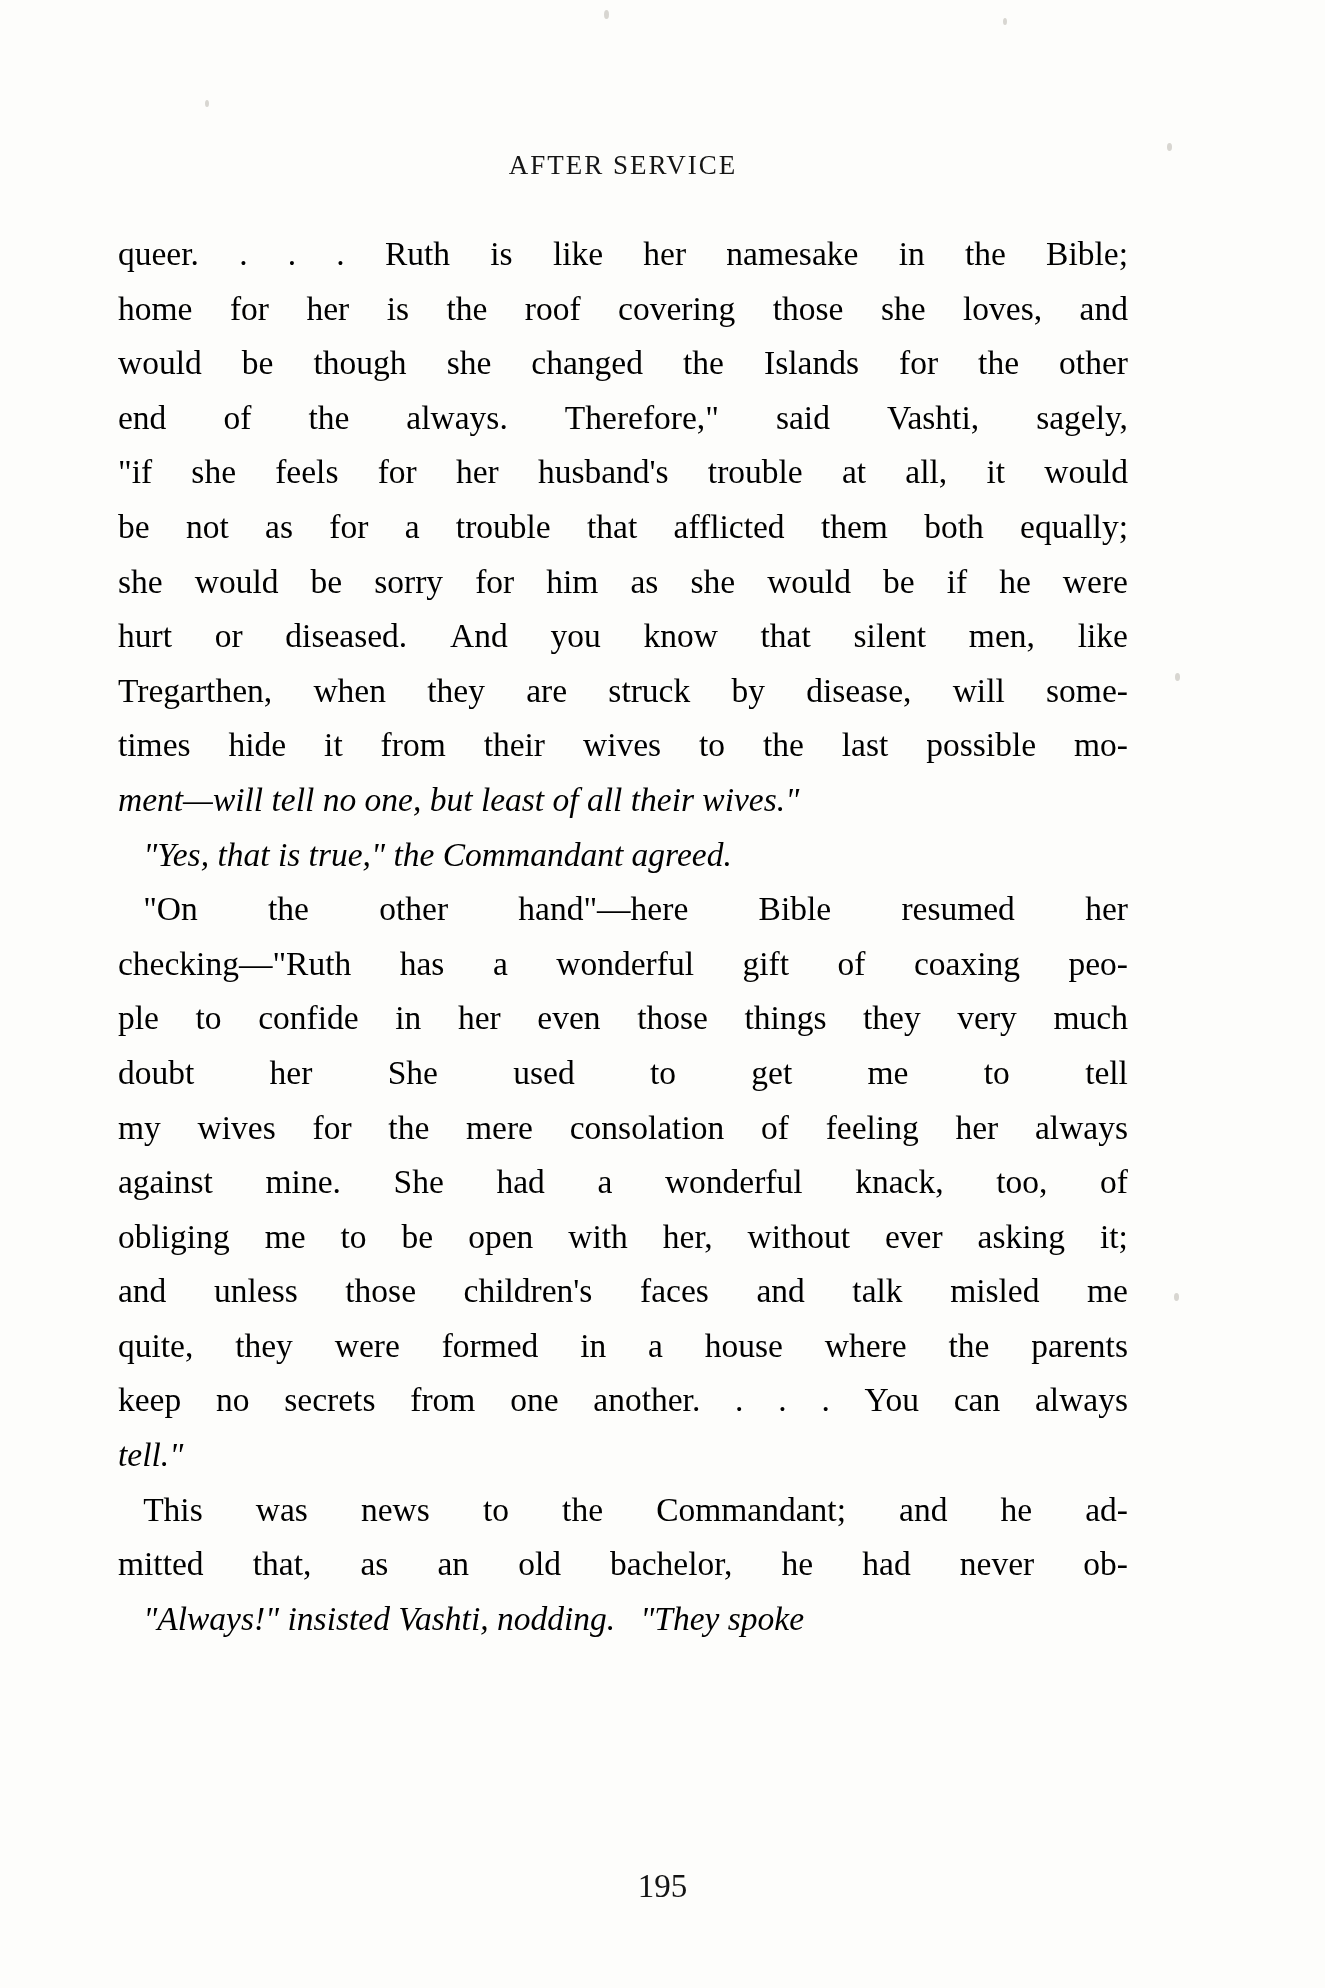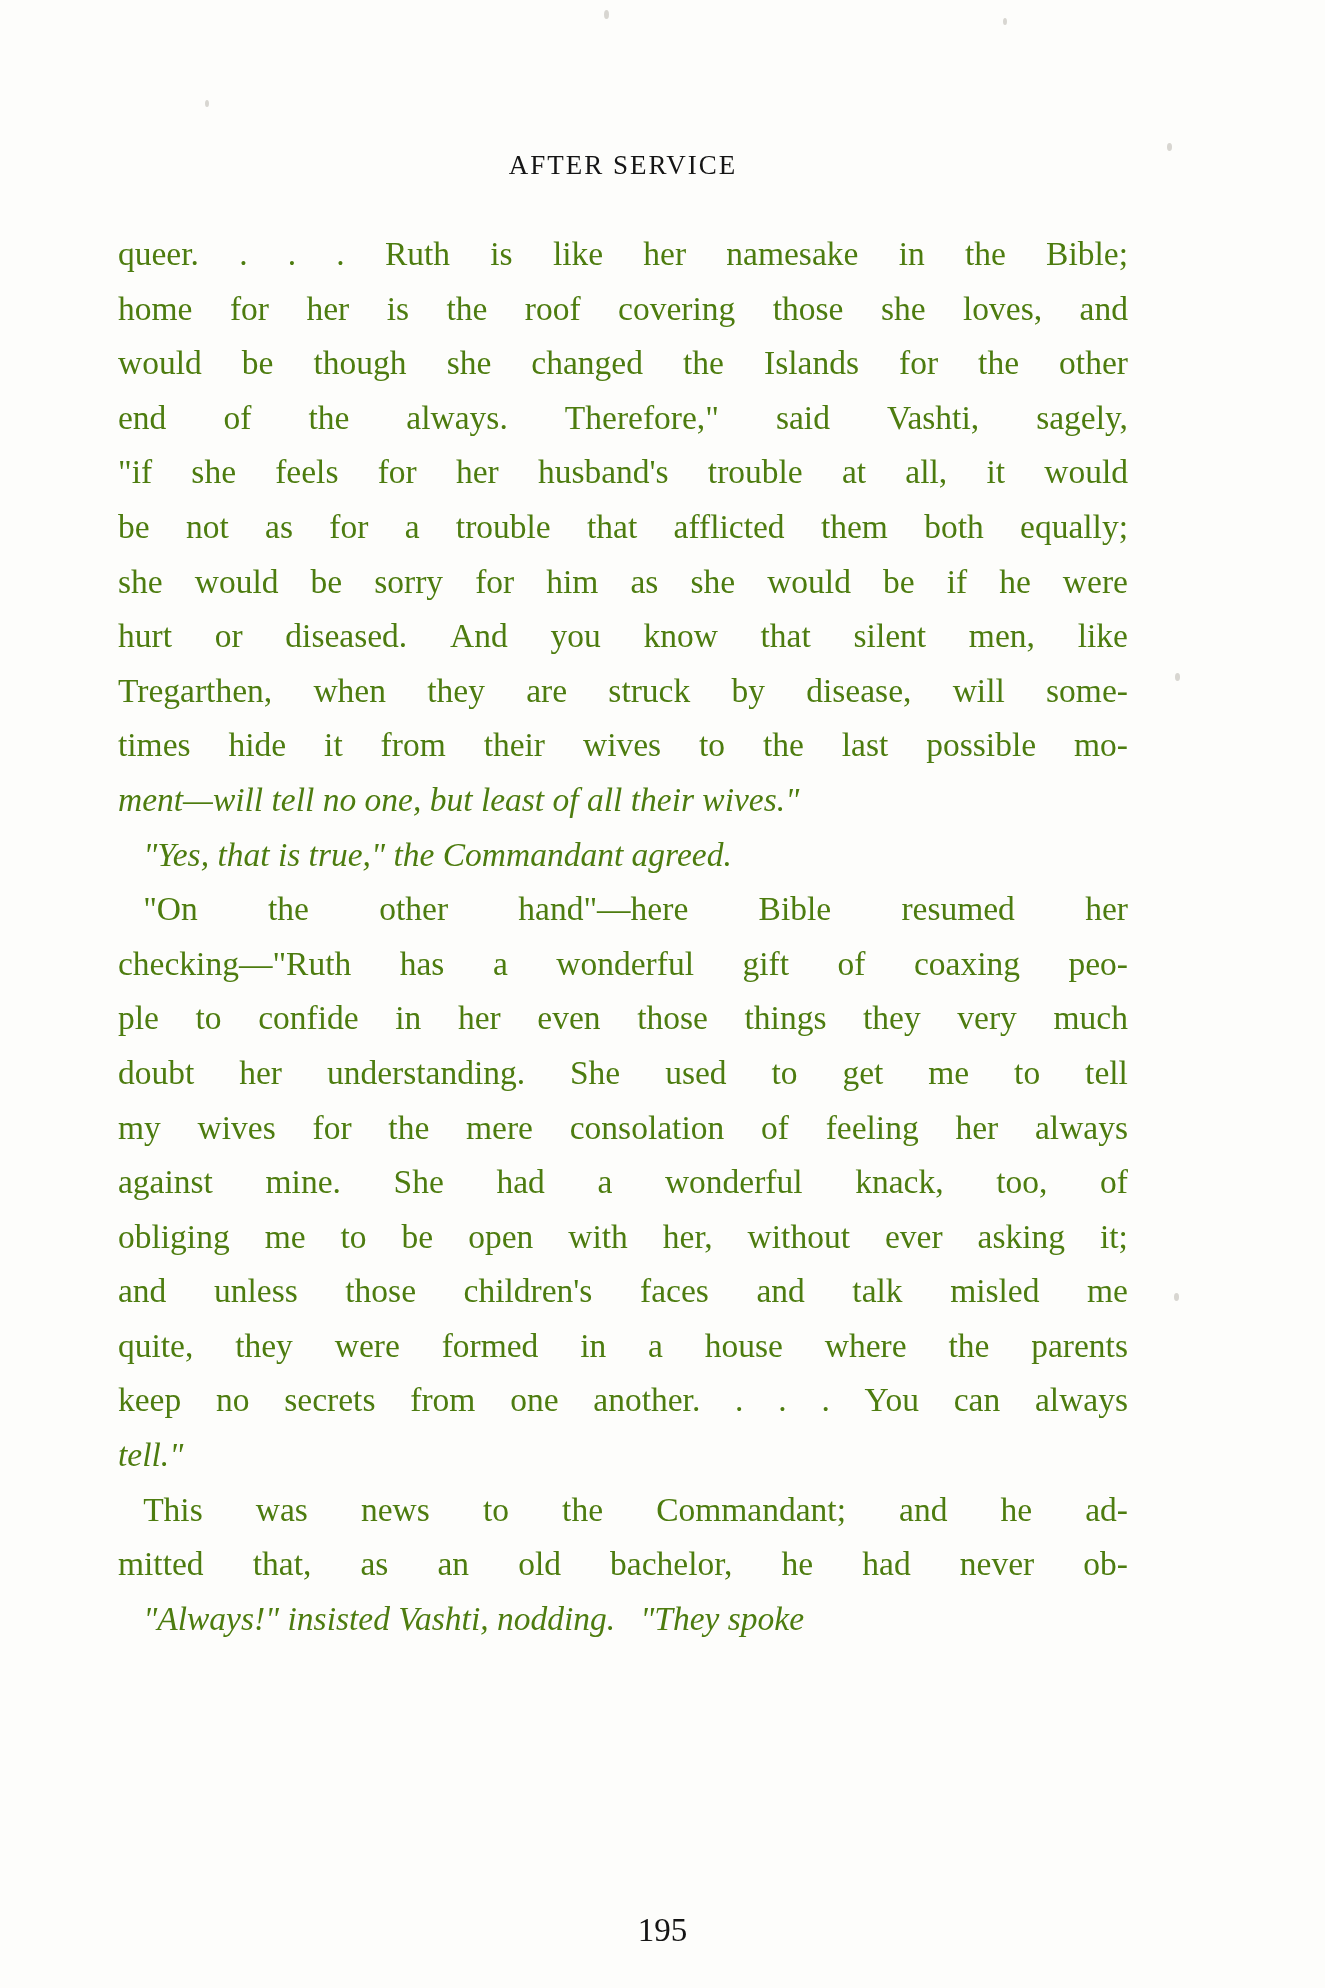--- a/index.html
+++ b/index.html
@@ -35,21 +35,21 @@
     letter-spacing: 2.0px;
     color: #151515;
     margin: 0 0 46px 0;
     font-family: "Liberation Serif", serif;
   }
   .body-text {
     font-size: 33.5px;
     line-height: 54.6px;
     text-align: justify;
     text-justify: inter-word;
-    color: #4d7c0f;
+    color: #000000;
   }
   .body-text p {
     margin: 0;
   }
   
   .ln {
     display: block;
     white-space: pre;
     font-style: italic;
   }
@@ -60,21 +60,20 @@
   }
   .ln-just > span { white-space: pre; }
   .folio {
     position: absolute;
     left: 0;
     right: 0;
     top: 1868px;
     text-align: center;
     font-size: 33px;
     color: #141414;
-    margin-top: 44px;
   }
   .speck {
     position: absolute;
     background: #b9b6ae;
     border-radius: 50%;
     opacity: .55;
   }
 </style>
 </head>
 <body>
@@ -104,21 +103,21 @@
           <span class="ln-just"><span>times</span><span>hide</span><span>it</span><span>from</span><span>their</span><span>wives</span><span>to</span><span>the</span><span>last</span><span>possible</span><span>mo-</span></span>
           <span class="ln">ment—will tell no one, but least of all their wives."</span>
         </p>
         <p>
           <span class="ln">&nbsp;&nbsp;&nbsp;"Yes, that is true," the Commandant agreed.</span>
         </p>
         <p>
           <span class="ln-just"><span>&nbsp;&nbsp;&nbsp;"On</span><span>the</span><span>other</span><span>hand"—here</span><span>Bible</span><span>resumed</span><span>her</span></span>
           <span class="ln-just"><span>checking—"Ruth</span><span>has</span><span>a</span><span>wonderful</span><span>gift</span><span>of</span><span>coaxing</span><span>peo-</span></span>
           <span class="ln-just"><span>ple</span><span>to</span><span>confide</span><span>in</span><span>her</span><span>even</span><span>those</span><span>things</span><span>they</span><span>very</span><span>much</span></span>
-          <span class="ln-just"><span>doubt</span><span>her</span><span>understanding.</span><span>She</span><span>used</span><span>to</span><span>get</span><span>me</span><span>to</span><span>tell</span></span>
+          <span class="ln-just"><span>doubt</span><span>her</span><span>She</span><span>used</span><span>to</span><span>get</span><span>me</span><span>to</span><span>tell</span></span>
           <span class="ln-just"><span>my</span><span>wives</span><span>for</span><span>the</span><span>mere</span><span>consolation</span><span>of</span><span>feeling</span><span>her</span><span>always</span></span>
           <span class="ln-just"><span>against</span><span>mine.</span><span>She</span><span>had</span><span>a</span><span>wonderful</span><span>knack,</span><span>too,</span><span>of</span></span>
           <span class="ln-just"><span>obliging</span><span>me</span><span>to</span><span>be</span><span>open</span><span>with</span><span>her,</span><span>without</span><span>ever</span><span>asking</span><span>it;</span></span>
           <span class="ln-just"><span>and</span><span>unless</span><span>those</span><span>children's</span><span>faces</span><span>and</span><span>talk</span><span>misled</span><span>me</span></span>
           <span class="ln-just"><span>quite,</span><span>they</span><span>were</span><span>formed</span><span>in</span><span>a</span><span>house</span><span>where</span><span>the</span><span>parents</span></span>
           <span class="ln-just"><span>keep</span><span>no</span><span>secrets</span><span>from</span><span>one</span><span>another.</span><span>.</span><span>.</span><span>.</span><span>You</span><span>can</span><span>always</span></span>
           <span class="ln">tell."</span>
         </p>
         <p>
           <span class="ln-just"><span>&nbsp;&nbsp;&nbsp;This</span><span>was</span><span>news</span><span>to</span><span>the</span><span>Commandant;</span><span>and</span><span>he</span><span>ad-</span></span>

